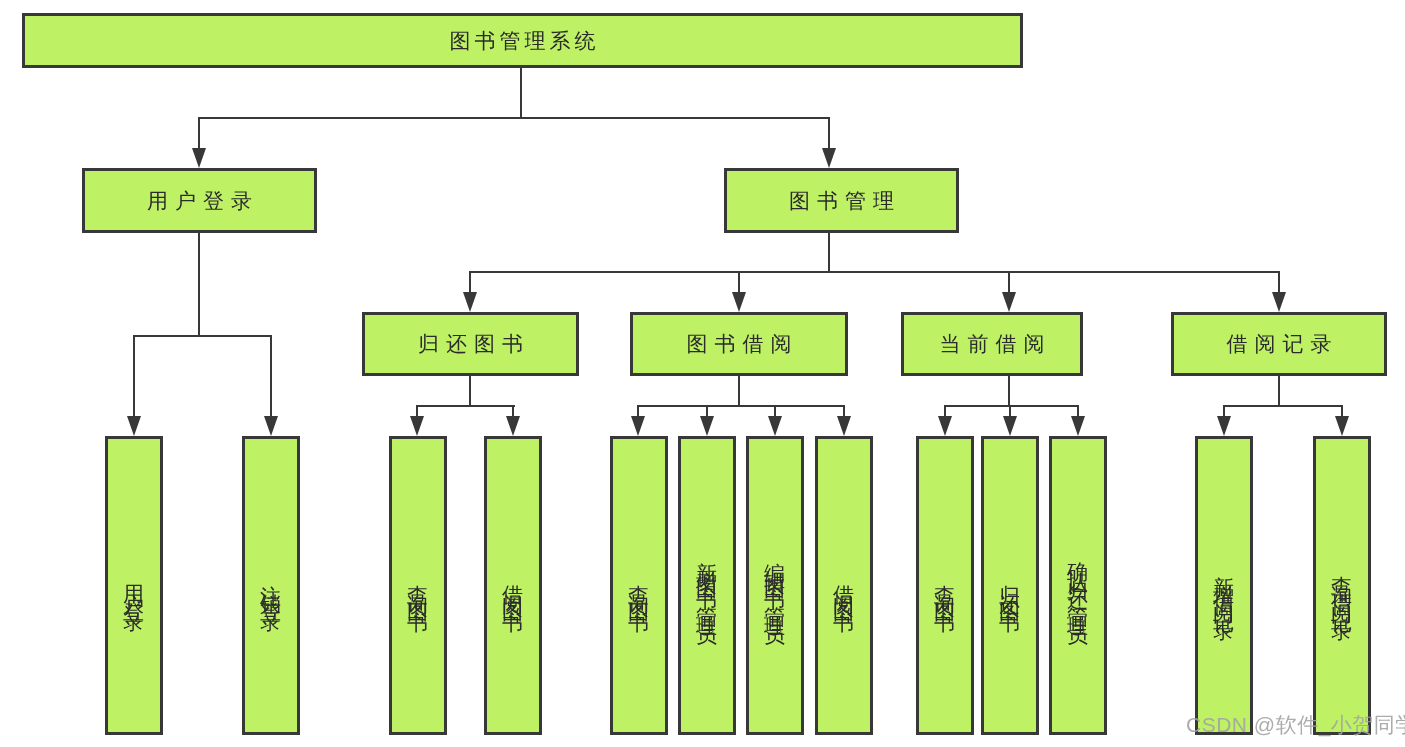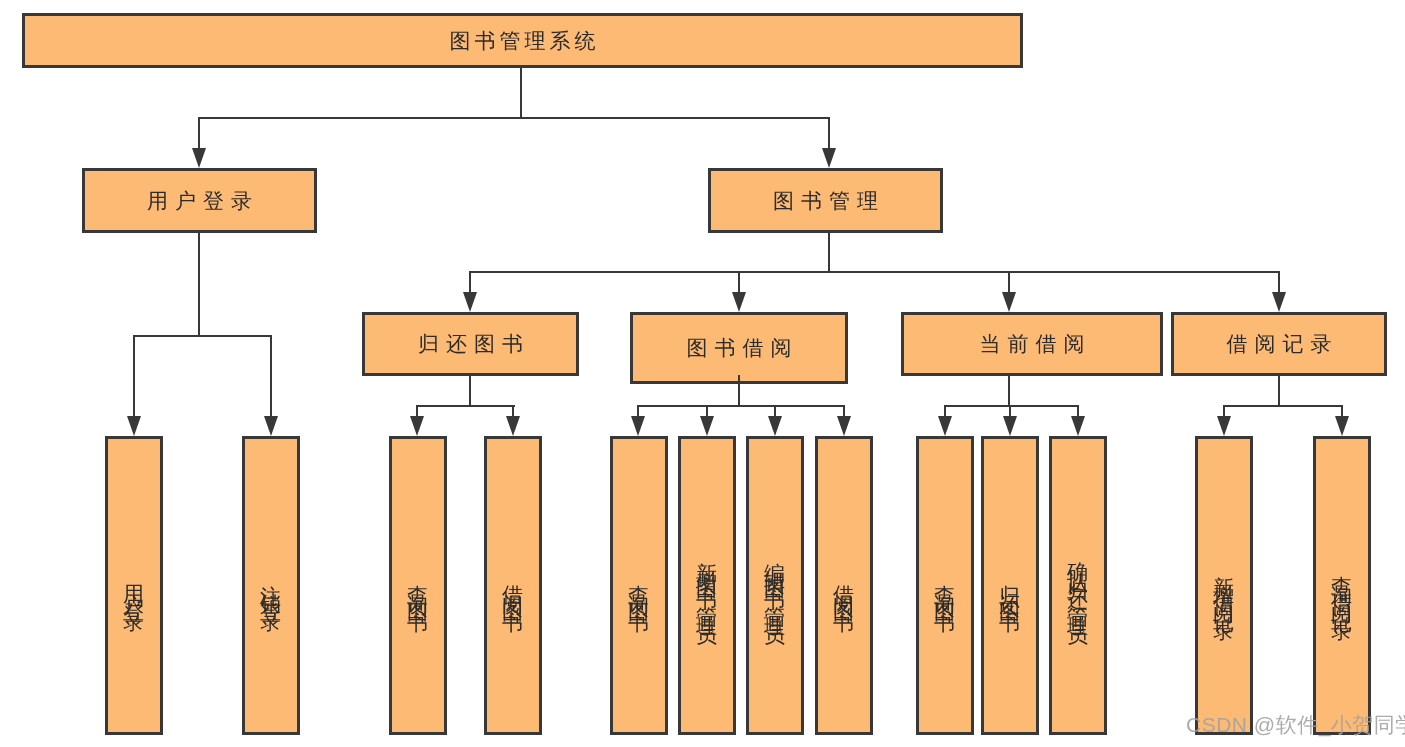--- a/index.html
+++ b/index.html
@@ -1,21 +1,21 @@
 <!DOCTYPE html>
 <html><head>
 <meta charset="utf-8">
 <style>
   html,body{margin:0;padding:0;background:#ffffff;}
   #canvas{
     position:relative;width:1405px;height:747px;background:#ffffff;overflow:hidden;
     font-family:"Liberation Sans","DejaVu Sans",sans-serif;color:#2b2b2b;
   }
   .box{
-    position:absolute;box-sizing:border-box;border:3px solid #383838;background:#fdba74;
+    position:absolute;box-sizing:border-box;border:3px solid #383838;background:#bef264;
     display:flex;align-items:center;justify-content:center;
   }
   .hlabel{font-size:21px;letter-spacing:7px;text-indent:7px;white-space:nowrap;color:#2b2b2b;}
   .title-label{font-size:21px;letter-spacing:4px;text-indent:4px;}
   .vlabel{
     writing-mode:vertical-rl;text-orientation:mixed;
     font-size:21px;letter-spacing:9px;color:#2b2b2b;line-height:1;
   }
   .vline,.hline{position:absolute;background:#383838;}
   .arrow{
@@ -40,21 +40,21 @@
   <div class="vline" style="left:520px;top:66px;width:2px;height:52px;"></div>
   <div class="hline" style="left:198px;top:117px;width:632px;height:2px;"></div>
   <div class="vline" style="left:198px;top:118px;width:2px;height:31px;"></div>
   <div class="arrow" style="left:192px;top:148px;"></div>
   <div class="vline" style="left:828px;top:118px;width:2px;height:31px;"></div>
   <div class="arrow" style="left:822px;top:148px;"></div>
 
   <div class="box" style="left:82px;top:168px;width:235px;height:65px;">
     <span class="hlabel">用户登录</span>
   </div>
-  <div class="box" style="left:708px;top:168px;width:235px;height:65px;">
+  <div class="box" style="left:724px;top:168px;width:235px;height:65px;">
     <span class="hlabel">图书管理</span>
   </div>
 
   <div class="vline" style="left:198px;top:232px;width:2px;height:104px;"></div>
   <div class="hline" style="left:133px;top:335px;width:139px;height:2px;"></div>
   <div class="vline" style="left:133px;top:336px;width:2px;height:80px;"></div>
   <div class="arrow" style="left:127px;top:416px;"></div>
   <div class="vline" style="left:270px;top:336px;width:2px;height:80px;"></div>
   <div class="arrow" style="left:264px;top:416px;"></div>
 
@@ -65,24 +65,24 @@
   <div class="vline" style="left:738px;top:272px;width:2px;height:20px;"></div>
   <div class="arrow" style="left:732px;top:292px;"></div>
   <div class="vline" style="left:1008px;top:272px;width:2px;height:20px;"></div>
   <div class="arrow" style="left:1002px;top:292px;"></div>
   <div class="vline" style="left:1278px;top:272px;width:2px;height:20px;"></div>
   <div class="arrow" style="left:1272px;top:292px;"></div>
 
   <div class="box" style="left:362px;top:312px;width:217px;height:64px;">
     <span class="hlabel">归还图书</span>
   </div>
-  <div class="box" style="left:630px;top:312px;width:218px;height:72px;">
+  <div class="box" style="left:630px;top:312px;width:218px;height:64px;">
     <span class="hlabel">图书借阅</span>
   </div>
-  <div class="box" style="left:901px;top:312px;width:262px;height:64px;">
+  <div class="box" style="left:901px;top:312px;width:182px;height:64px;">
     <span class="hlabel">当前借阅</span>
   </div>
   <div class="box" style="left:1171px;top:312px;width:216px;height:64px;">
     <span class="hlabel">借阅记录</span>
   </div>
 
   <div class="vline" style="left:469px;top:375px;width:2px;height:31px;"></div>
   <div class="hline" style="left:416px;top:405px;width:99px;height:2px;"></div>
   <div class="vline" style="left:416px;top:406px;width:2px;height:10px;"></div>
   <div class="arrow" style="left:410px;top:416px;"></div>

